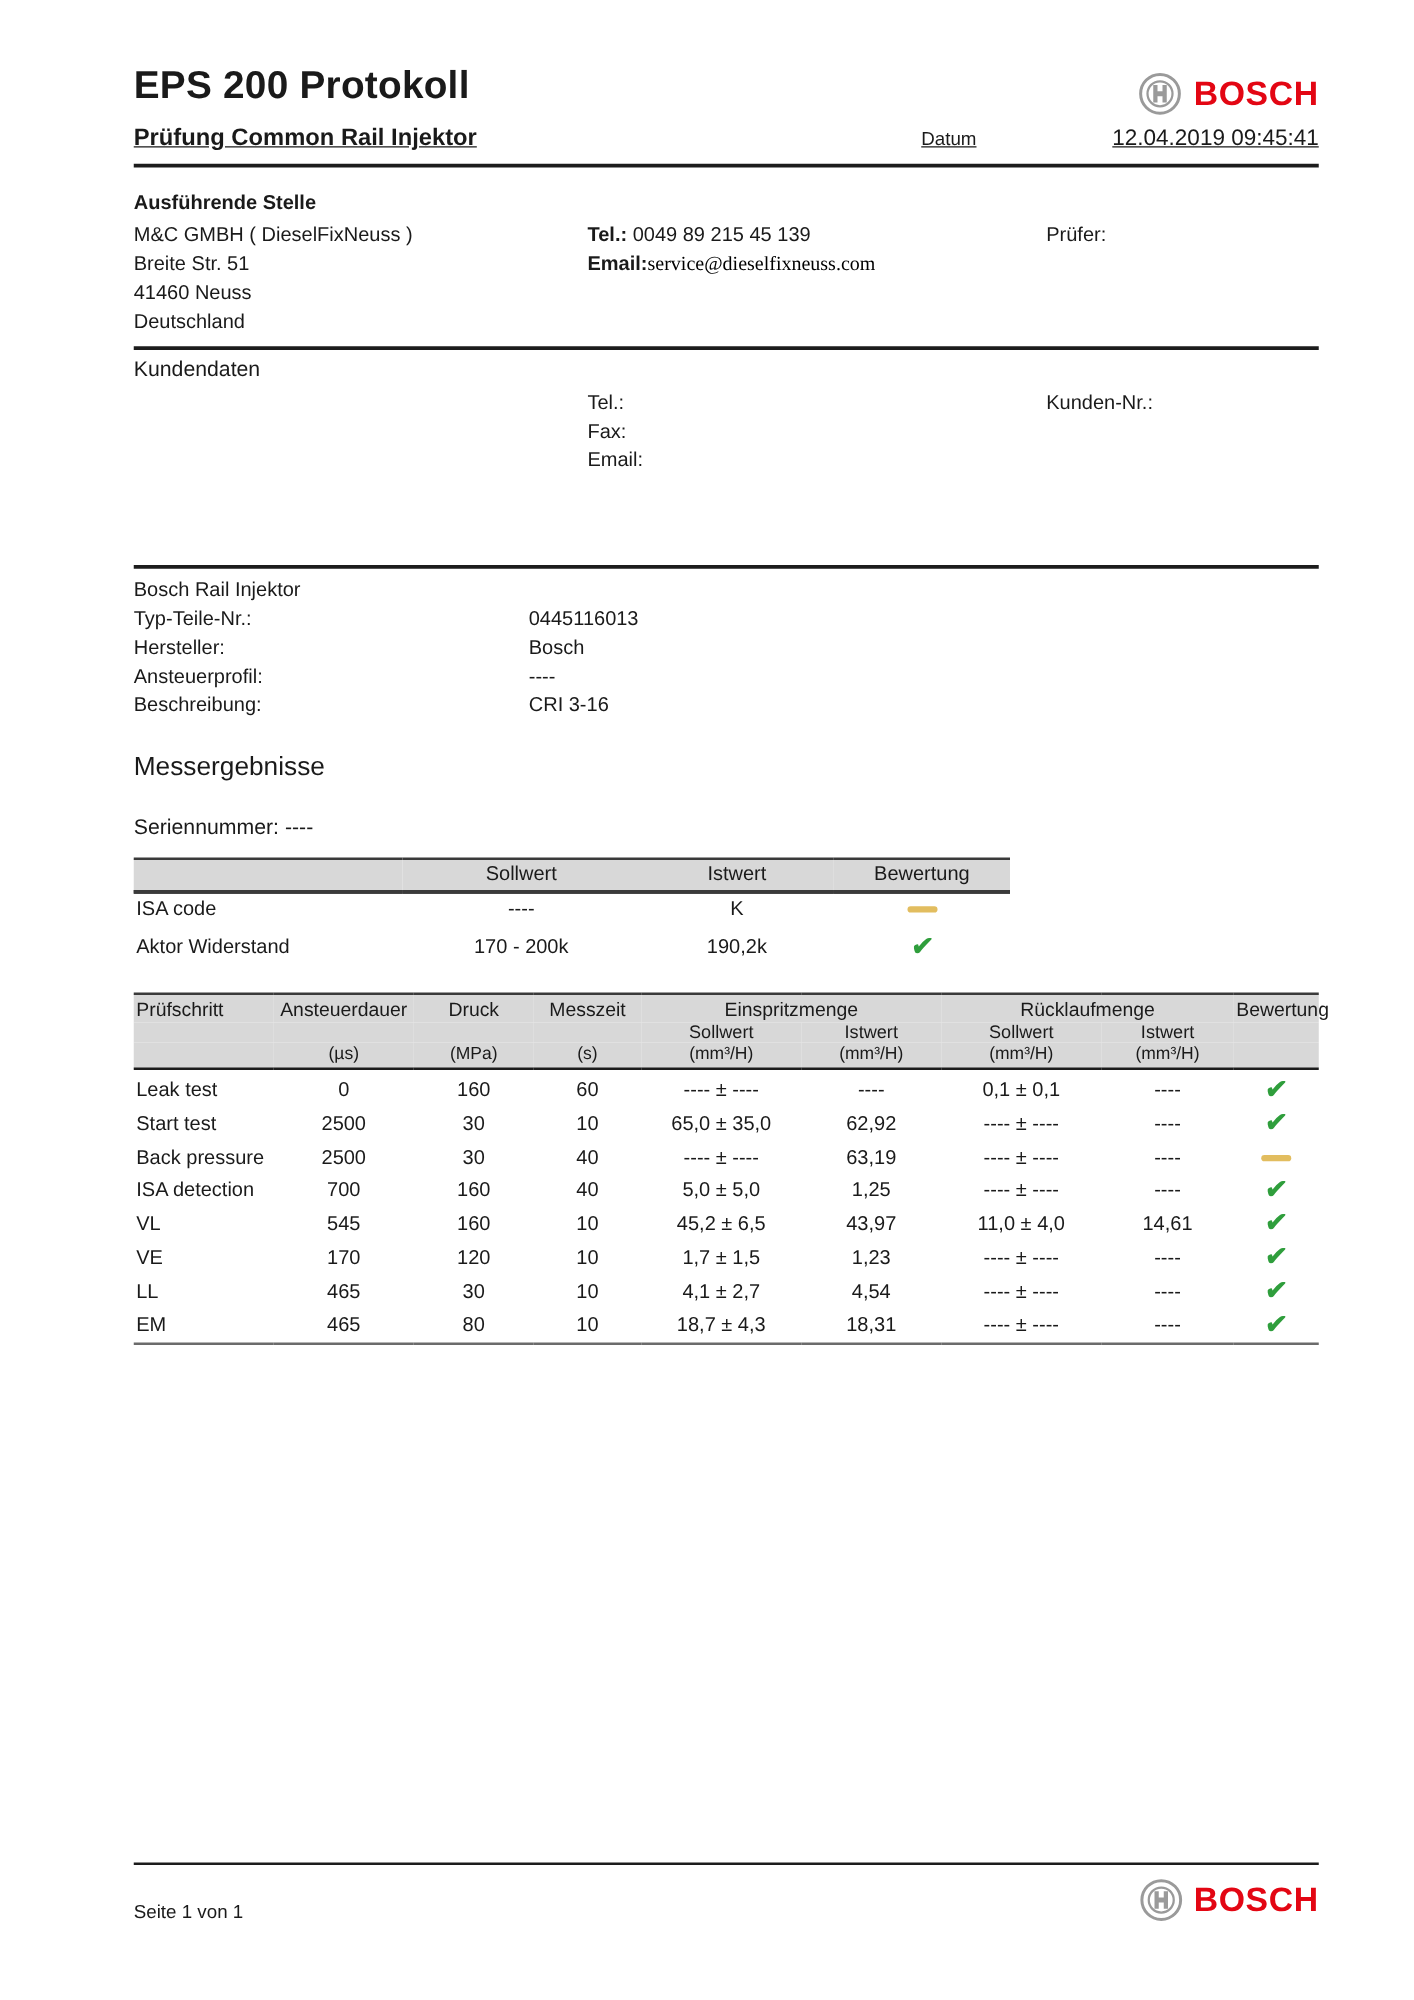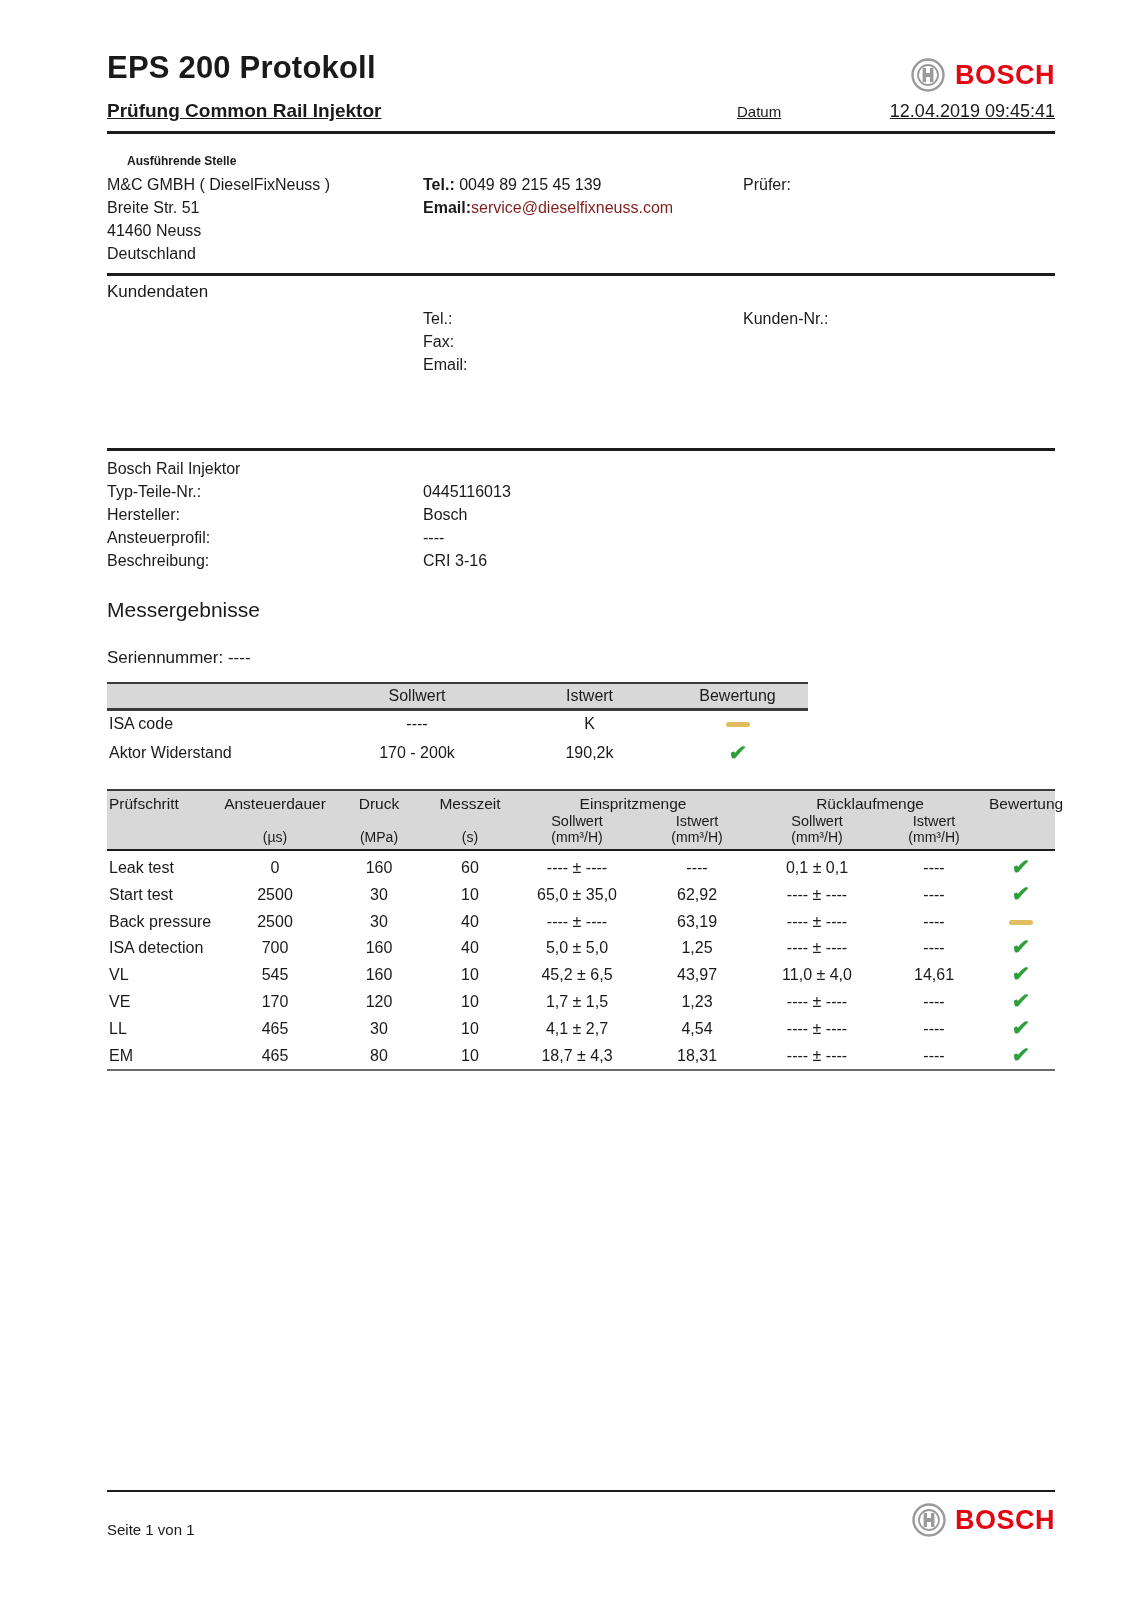--- a/index.html
+++ b/index.html
@@ -12,25 +12,25 @@
   .h1 { margin-top:50px; font-size:31px; font-weight:700; letter-spacing:0.2px; }
   .subhead-row { display:flex; align-items:baseline; margin-top:14px; padding-bottom:9px; border-bottom:3px solid #1c1c1c;text-decoration:underline; }
   .subtitle { font-size:19px; font-weight:700; flex:0 0 630px; }
   .datum-label { font-size:15px; }
   .date-value { margin-left:auto; font-size:18px; }
   .logo { position:absolute; top:57px; right:76px; display:flex; align-items:center; gap:9px; }
   .logo-footer { position:absolute; bottom:0; right:0; display:flex; align-items:center; gap:8px; }
   .bosch-word { color:#e30613; font-weight:800; font-size:27px; letter-spacing:0.5px; }
 
   
-  .section-heading-bold { margin-top:20px; font-size:12px; font-weight:700;margin-left:20px; }
-  .grid3 { display:grid; grid-template-columns:316px 320px 1fr; margin-top:5px; }
+  .section-heading-bold { margin-top:20px; font-size:16px; font-weight:700; }
+  .grid3 { display:grid; grid-template-columns:316px 320px 1fr; margin-top:5px;gap:47px; }
   .line { font-size:16px; line-height:23px; }
   .b { font-weight:700; }
-  .email-link { color:#7f1d1d; text-decoration:none; }
+  .email-link { color:#000000; text-decoration:none;font-family:Liberation Serif, serif; }
   .rule { border-top:3px solid #1c1c1c; margin-top:8px; }
   .section-heading-plain { font-size:17px; margin-top:6px; }
   .customer-block { margin-bottom:72px; }
 
   
   .kv-grid { display:grid; grid-template-columns:316px 1fr; }
   .results-heading { margin-top:26px; font-size:21px; }
   .serial-line { margin-top:26px; font-size:17px; }
 
   

